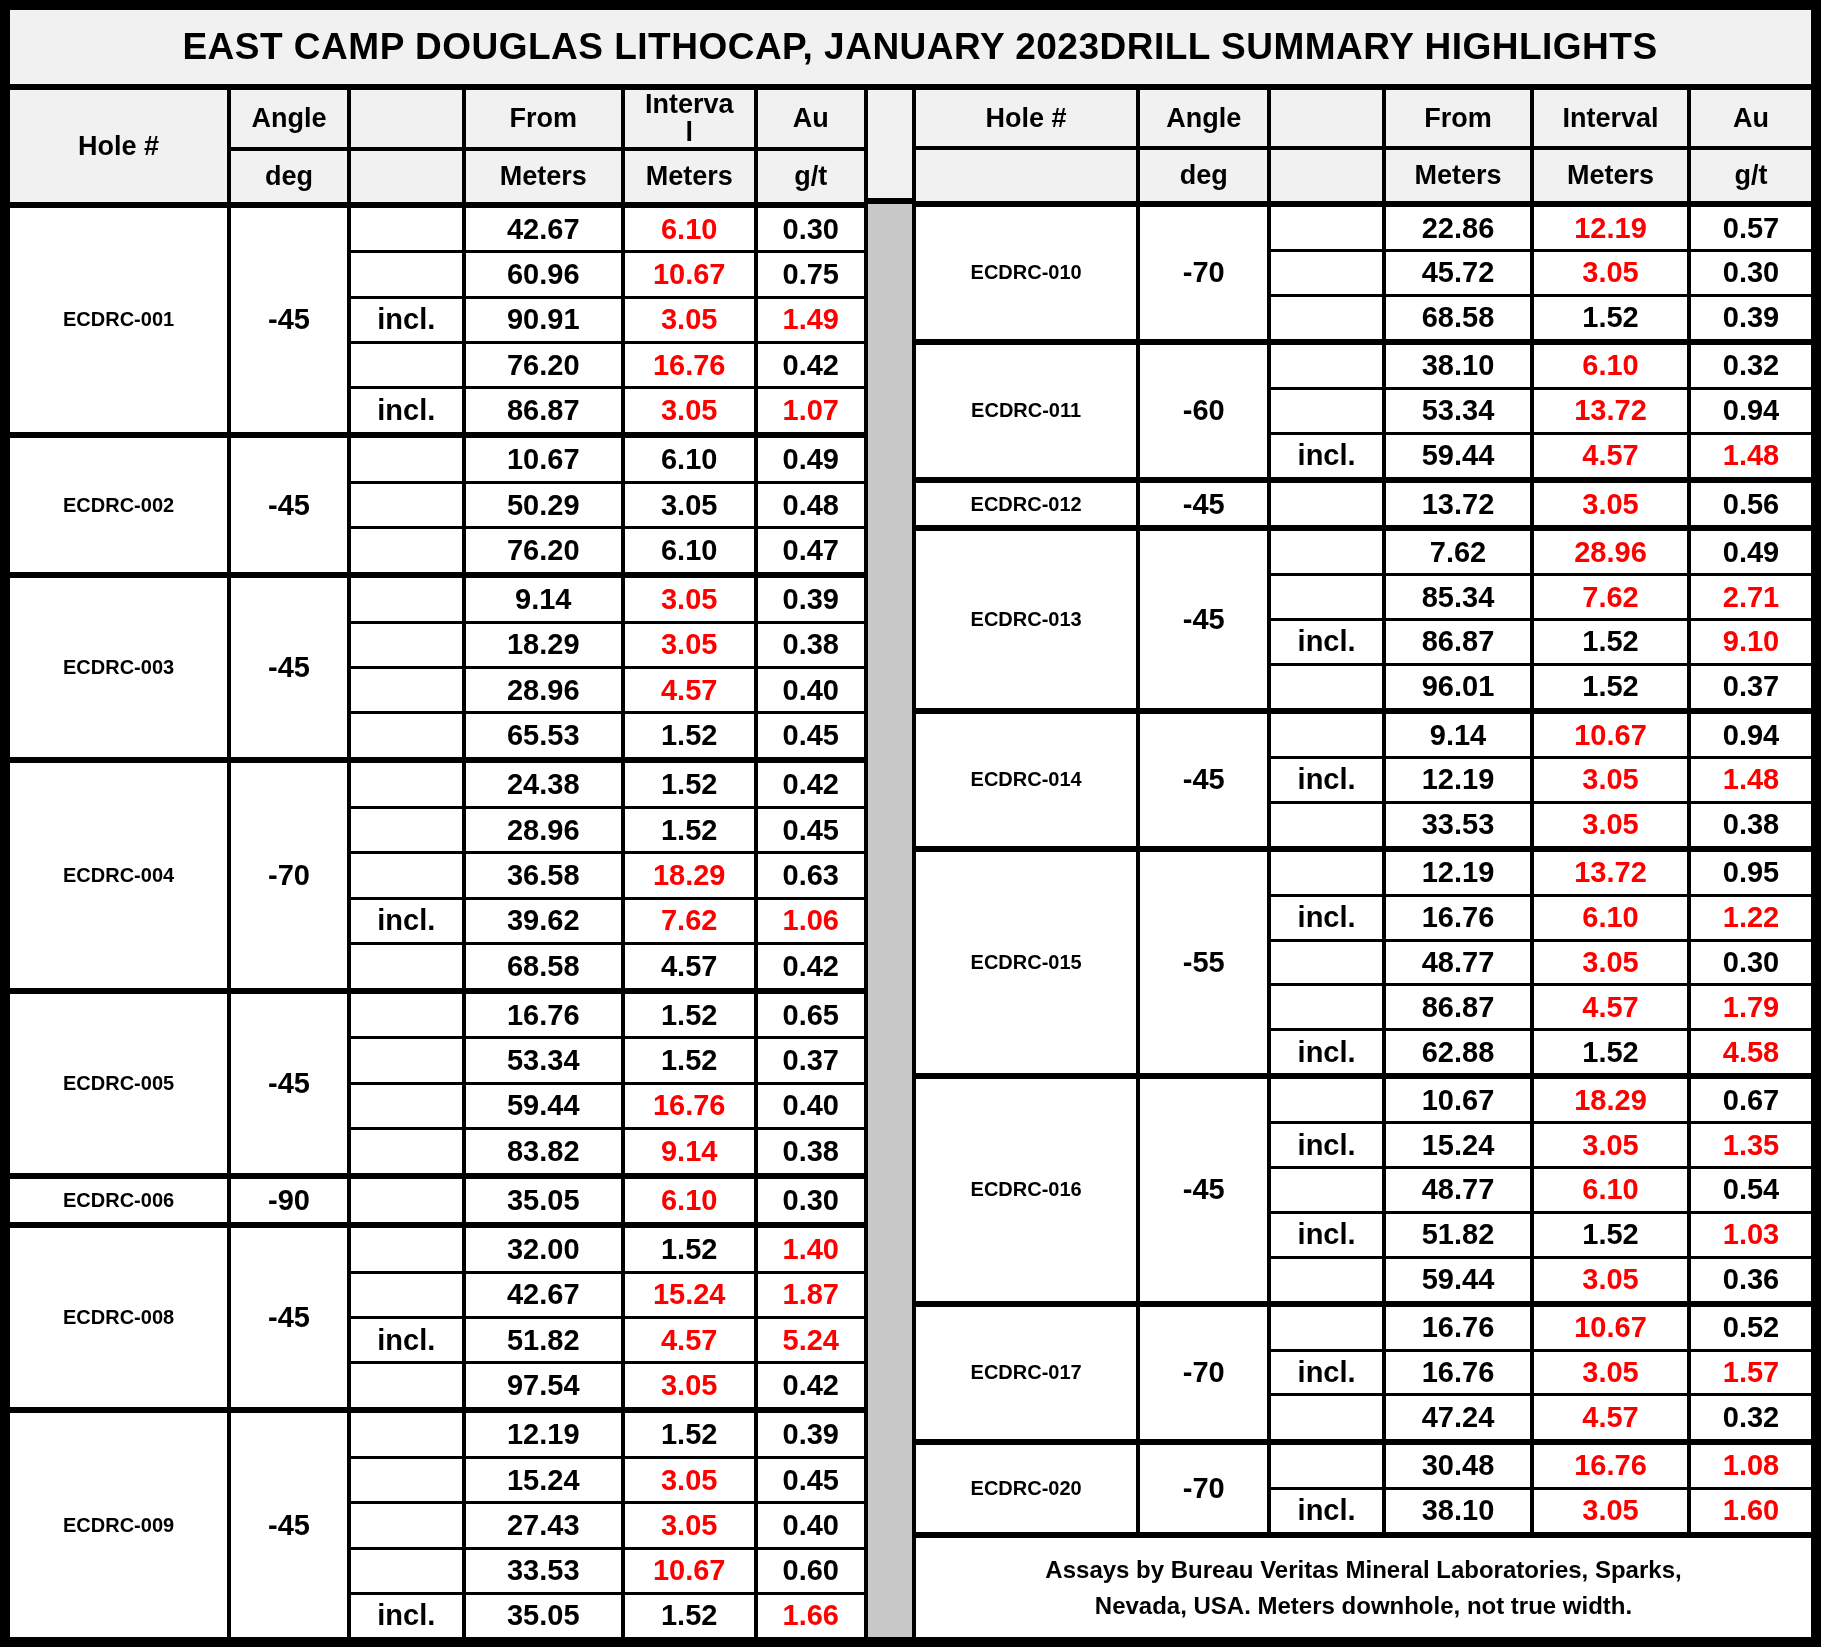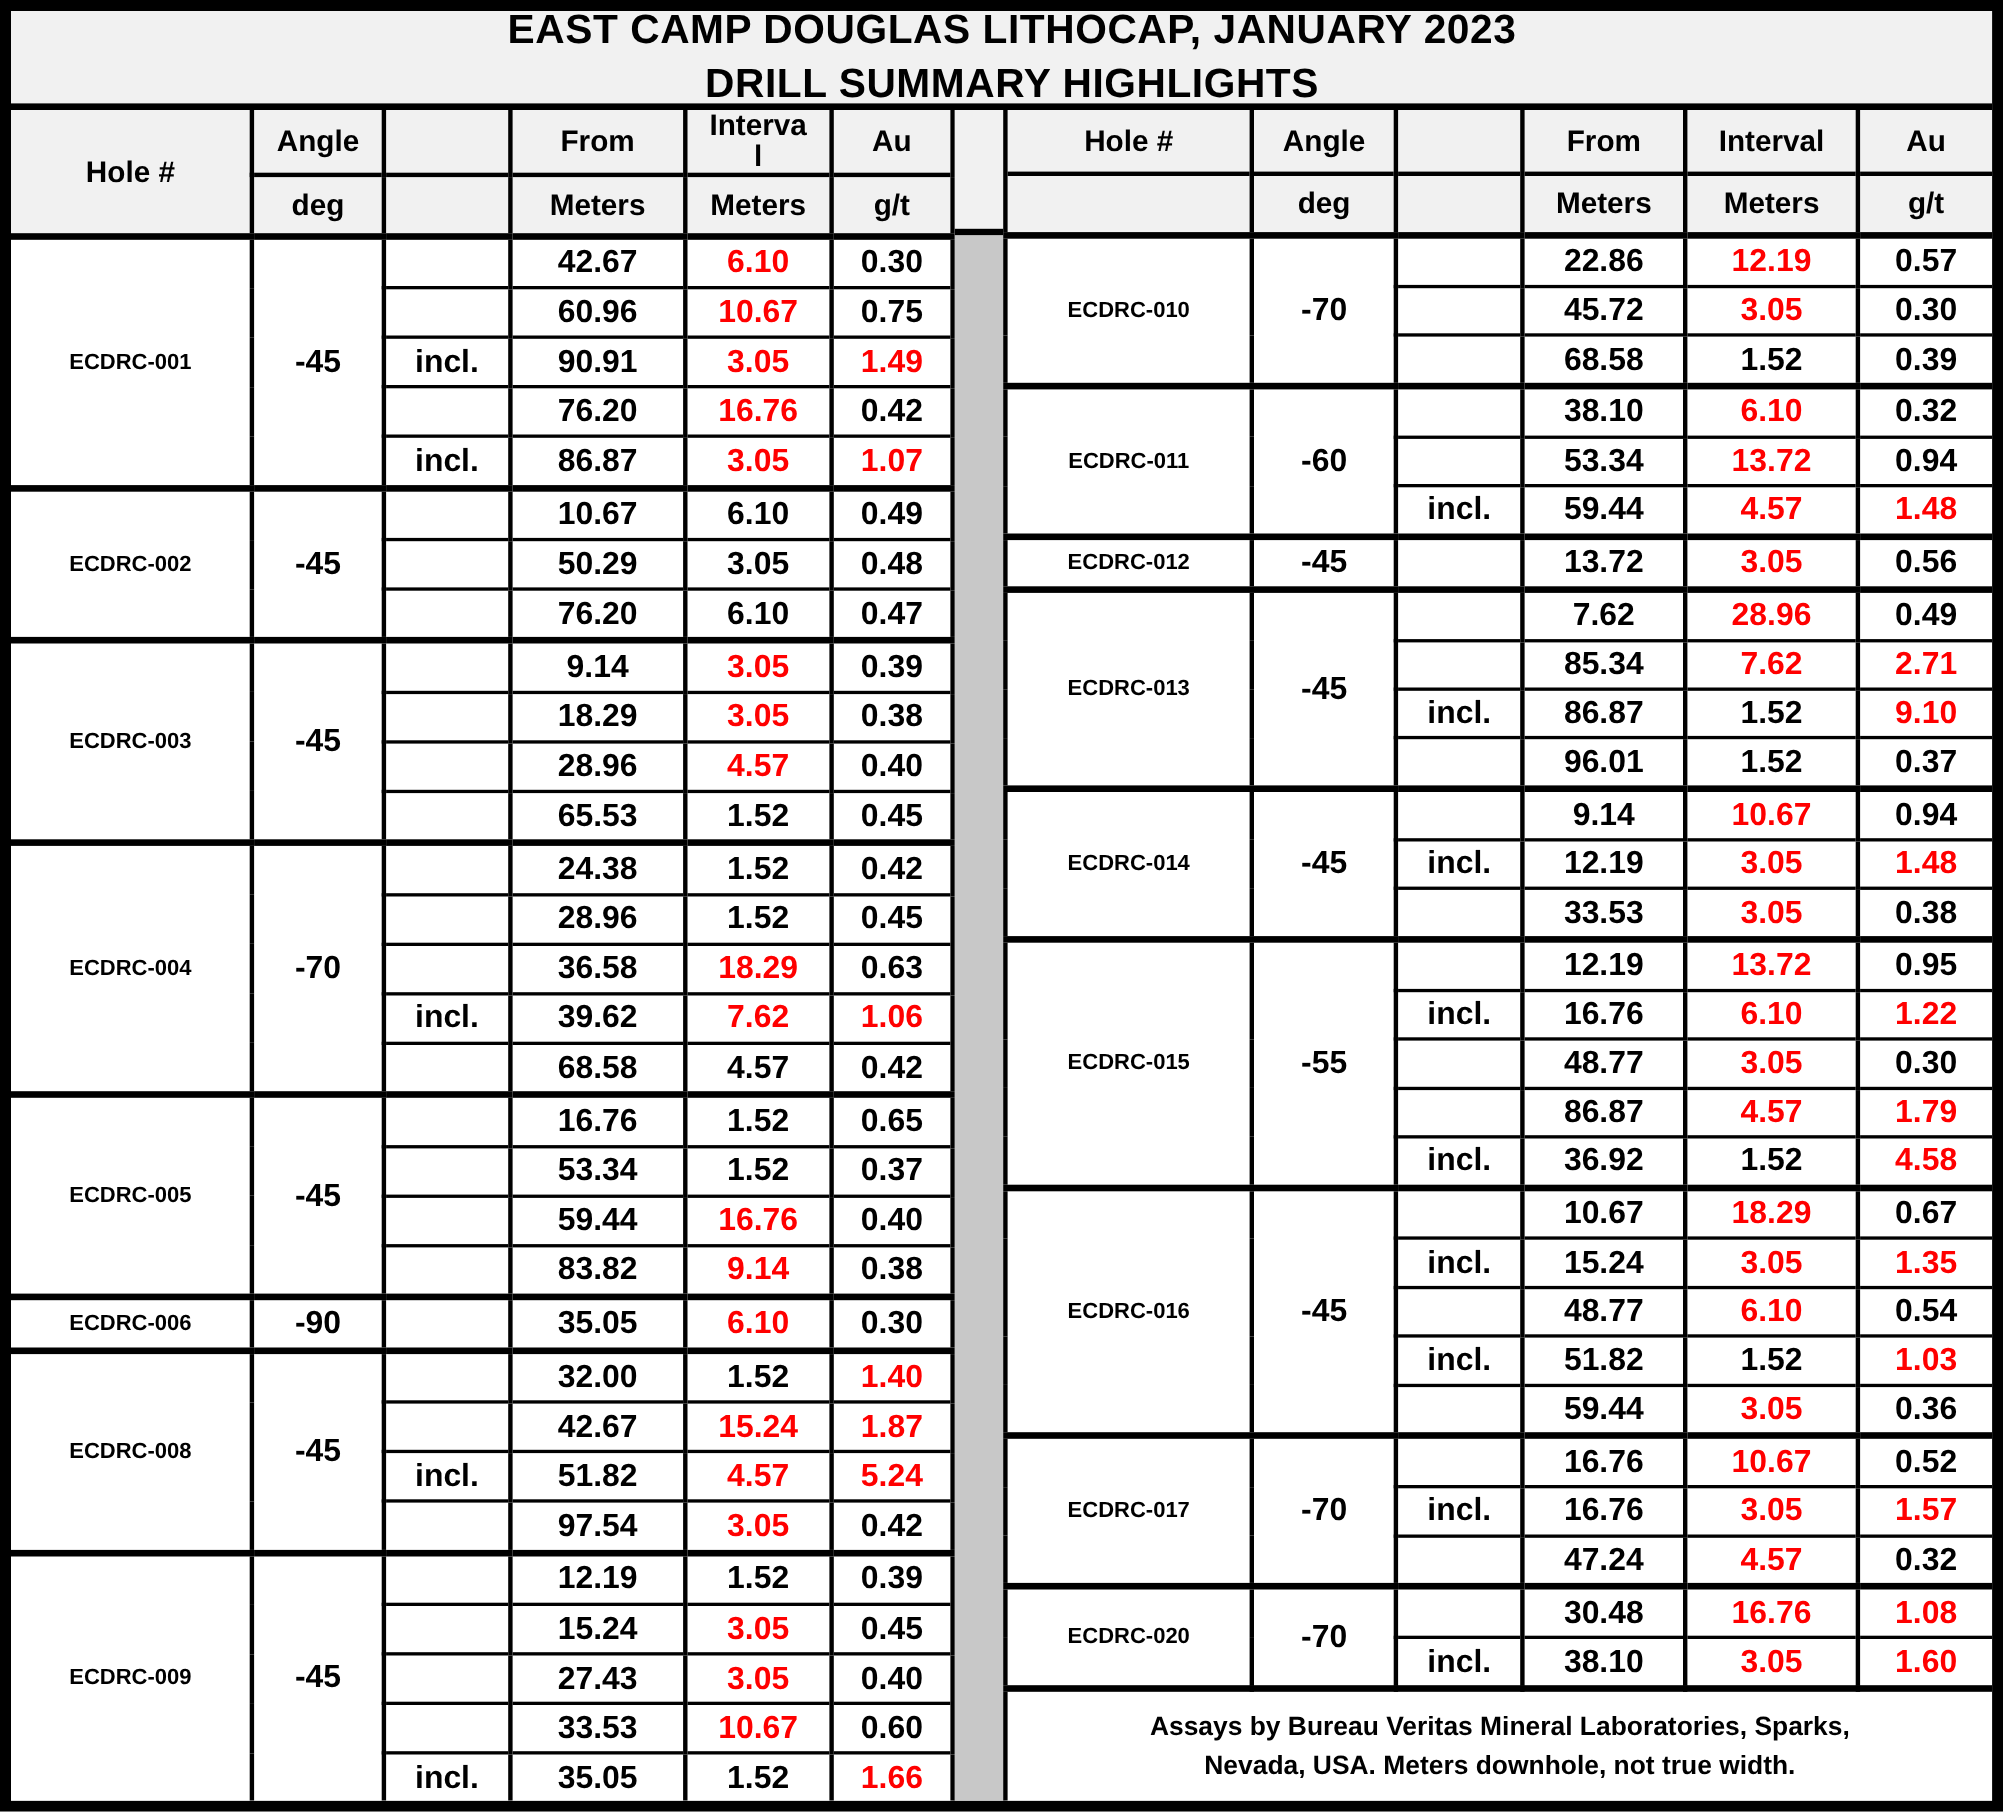--- a/index.html
+++ b/index.html
@@ -16,24 +16,24 @@
     color:var(--ink);
   }
   .sheet{
     width:1821px;height:1647px;
     border:10px solid var(--ink);
     background:#ffffff;
     display:flex;flex-direction:column;
     overflow:hidden;
   }
   .title{
-    height:90px;
+    height:80px;
     background:var(--hdr-bg);
     border-bottom:6px solid var(--ink);
-    display:flex;flex-direction:column;
+    display:flex;flex-direction:row;
     align-items:center;justify-content:center;
     text-align:center;
     font-size:37px;line-height:1.32;
     letter-spacing:.5px;
     padding-left:19px;
   }
   .content{flex:1;display:flex;min-height:0;}
   .pane{height:100%;}
   .pane.left{width:858px;}
   .pane.right{flex:1;}
@@ -468,21 +468,21 @@
               <td class="num">0.30</td>
             </tr>
             <tr>
               <td class="incl"></td>
               <td class="num">86.87</td>
               <td class="num red">4.57</td>
               <td class="num red">1.79</td>
             </tr>
             <tr>
               <td class="incl">incl.</td>
-              <td class="num">36.92</td>
+              <td class="num">62.88</td>
               <td class="num">1.52</td>
               <td class="num red">4.58</td>
             </tr>
             <tr class="group-start">
               <td class="hole" rowspan="5">ECDRC-016</td>
               <td class="angle" rowspan="5">-45</td>
               <td class="incl"></td>
               <td class="num">10.67</td>
               <td class="num red">18.29</td>
               <td class="num">0.67</td>

